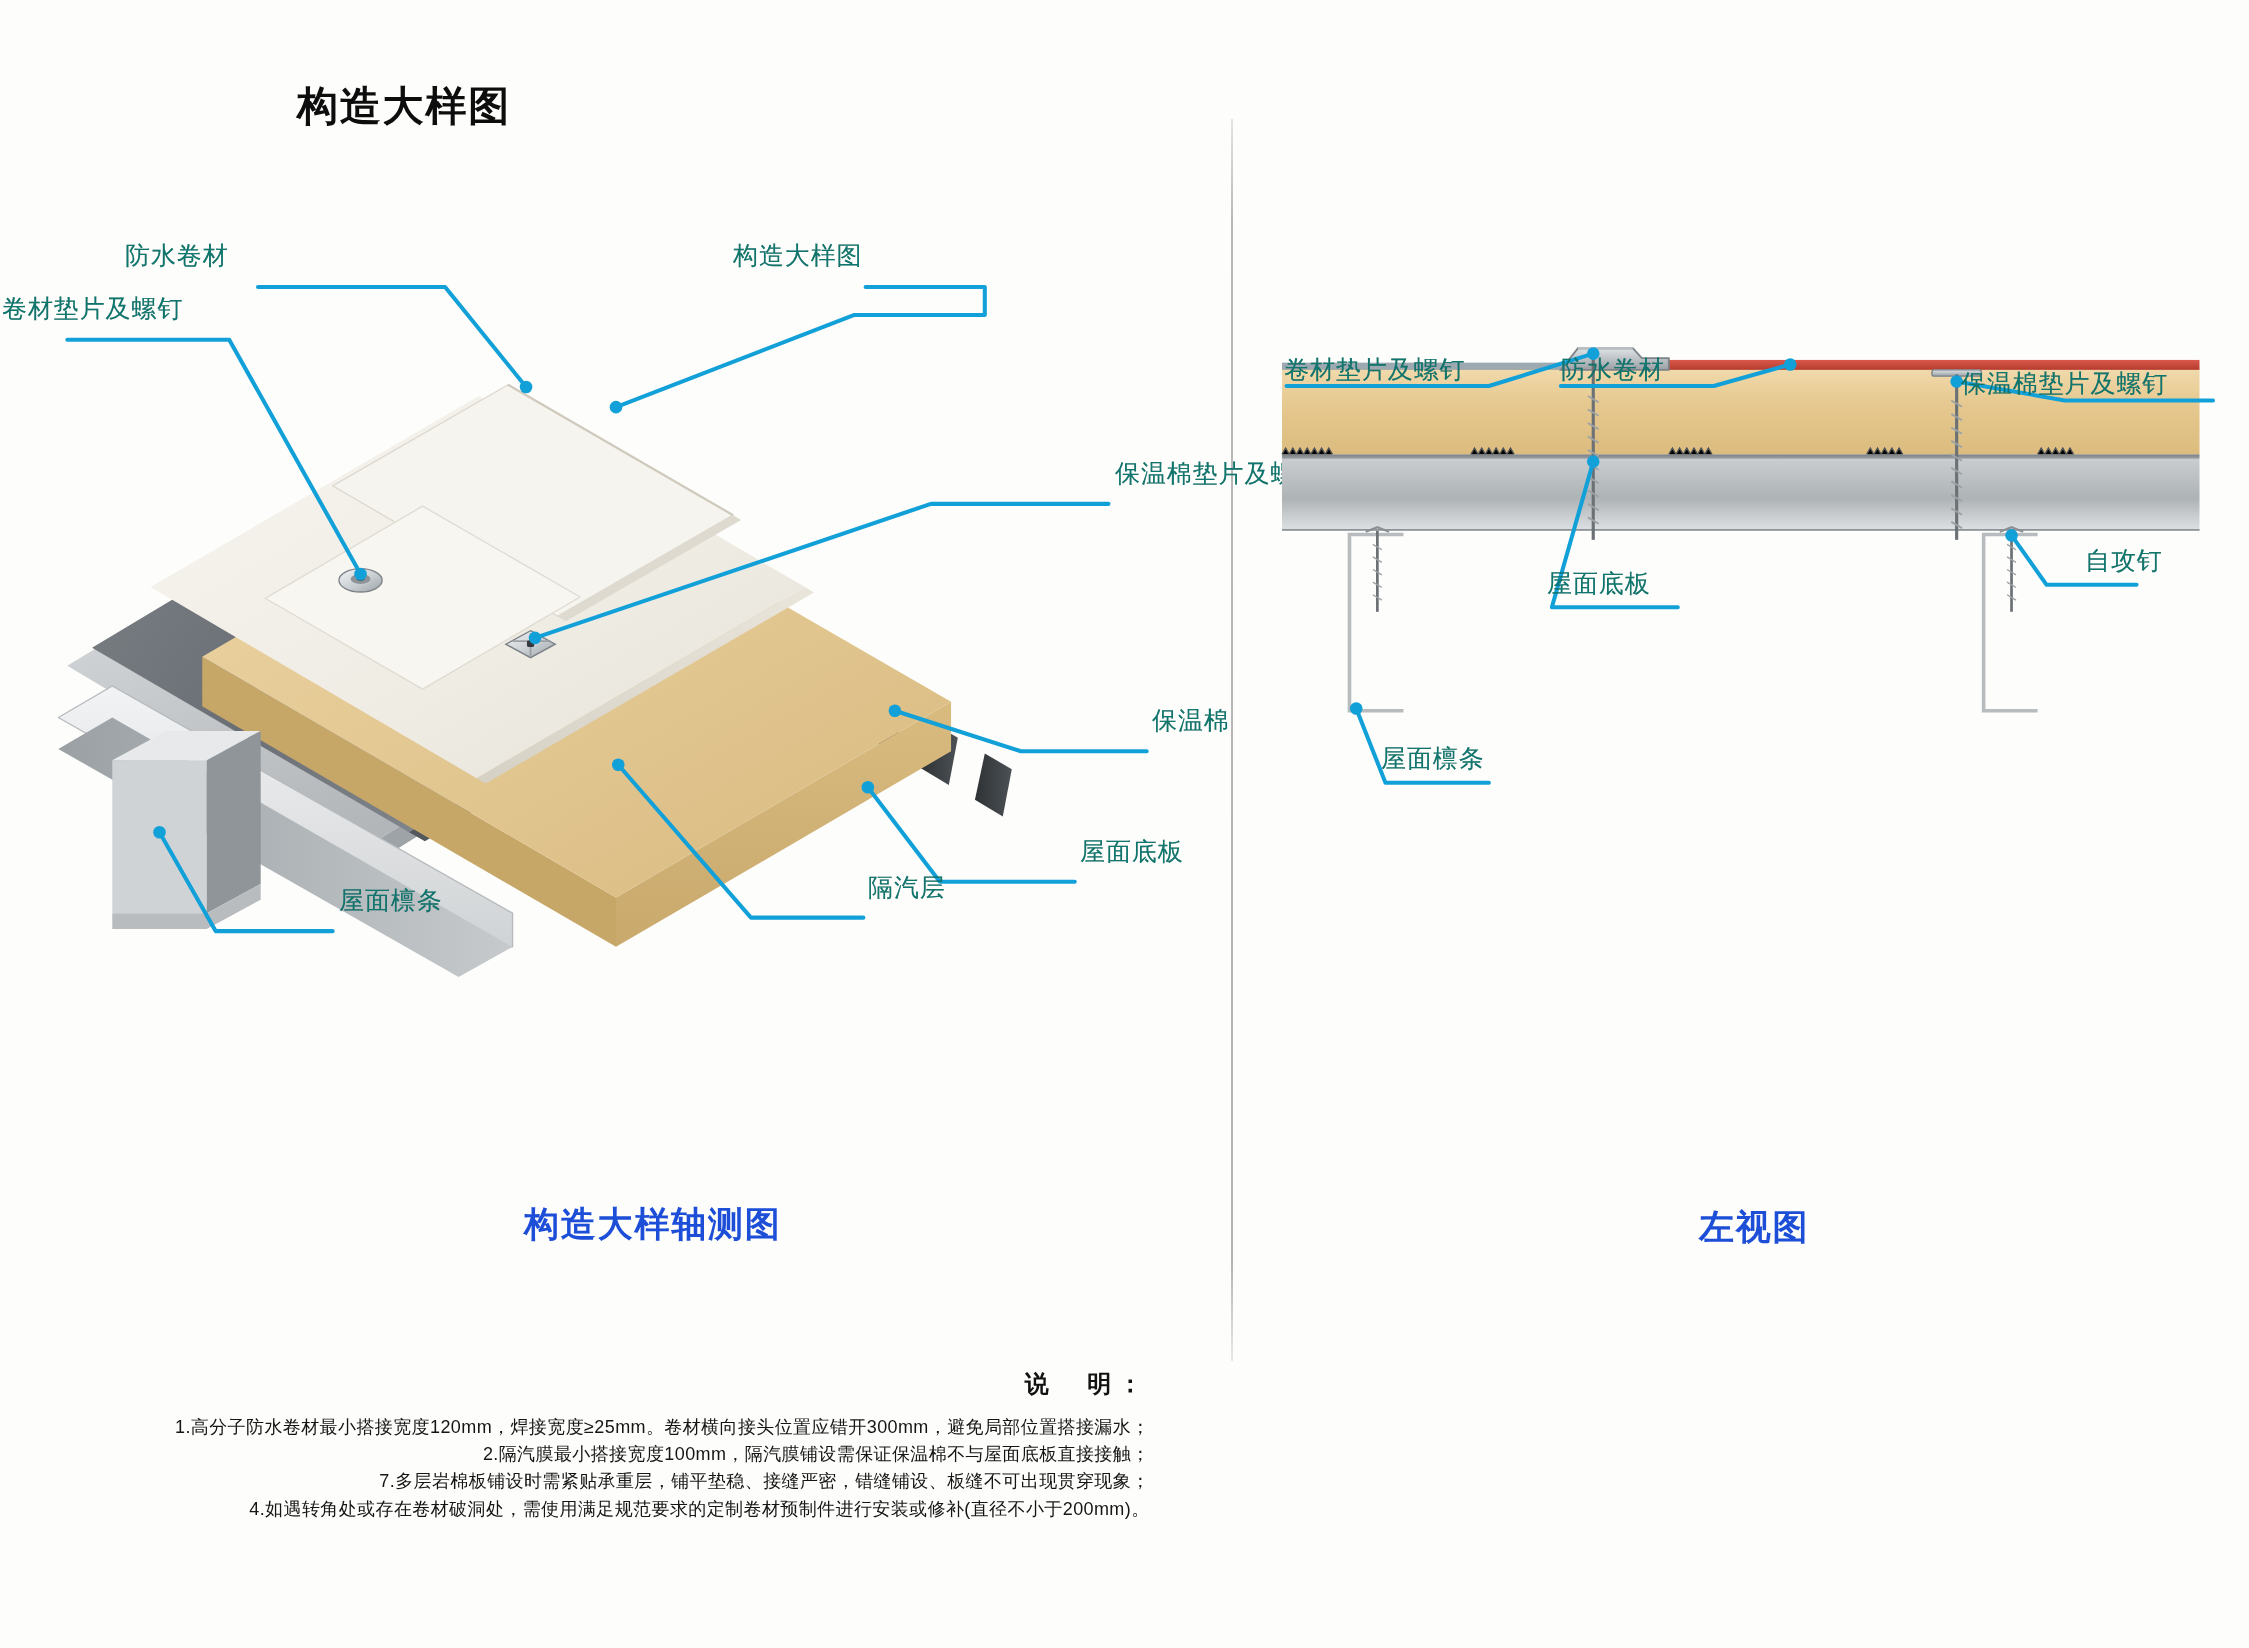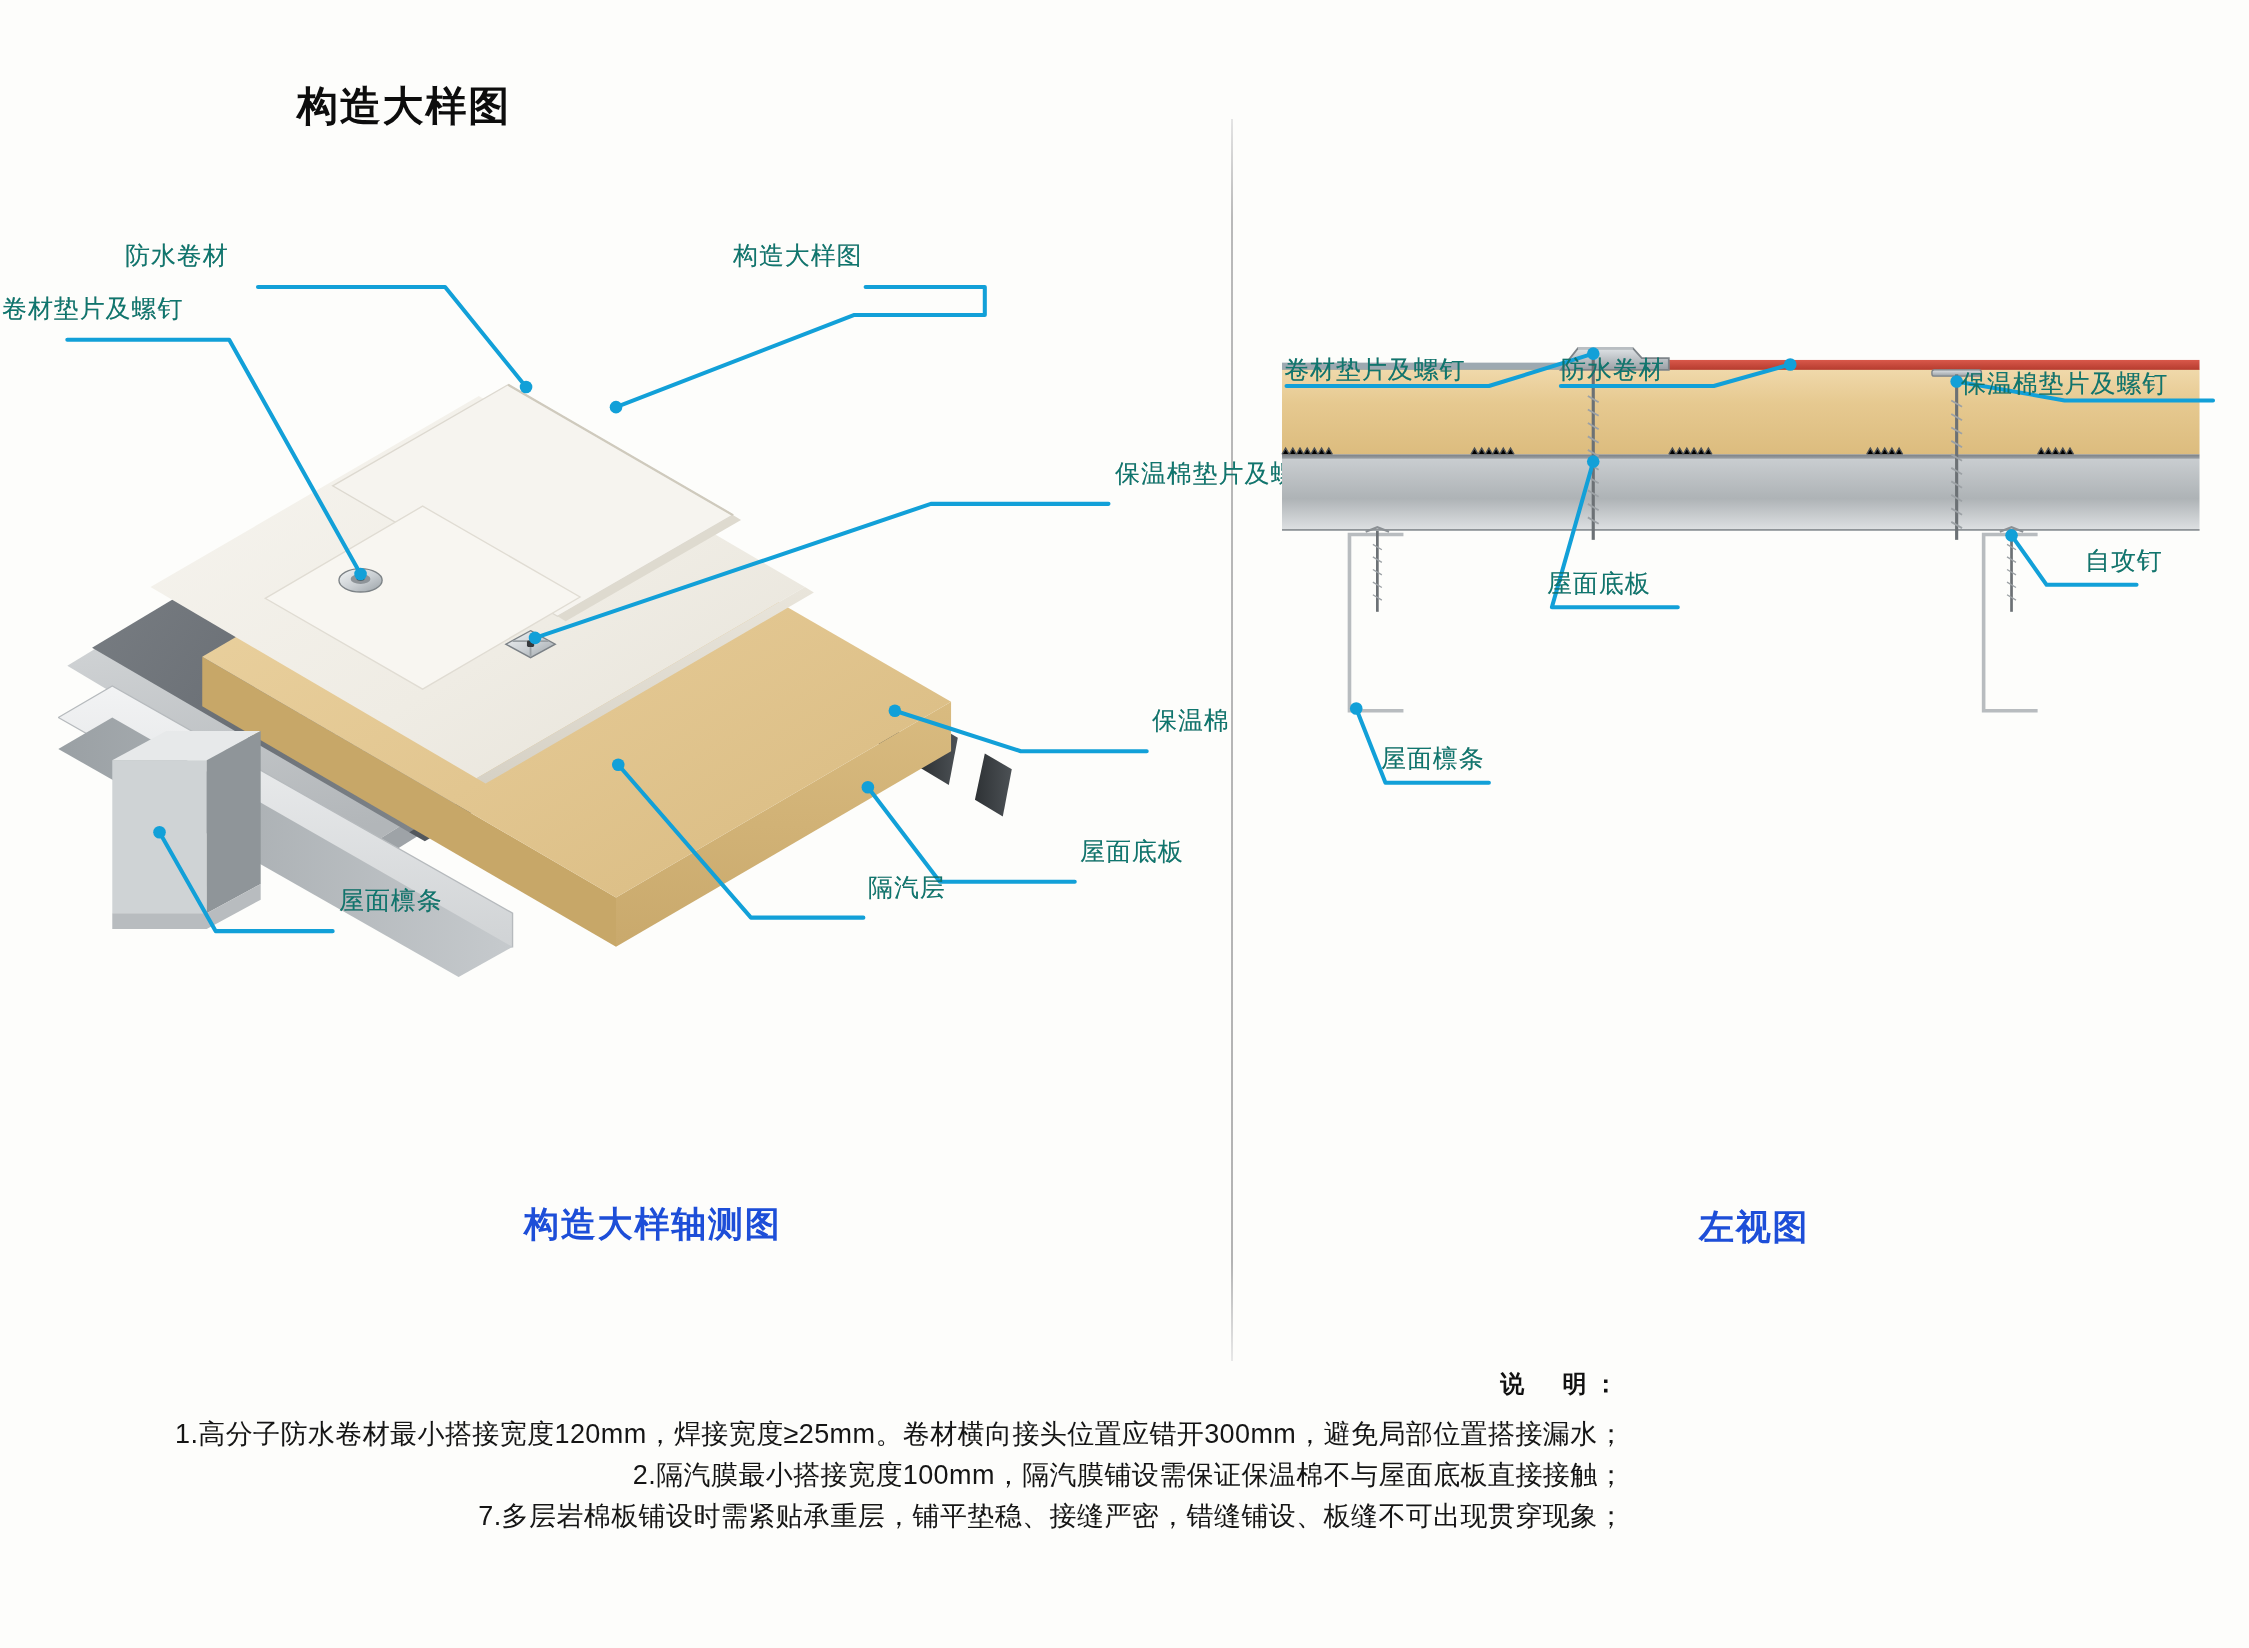--- a/index.html
+++ b/index.html
@@ -38,21 +38,21 @@
   }
 
   
   .leader{position:absolute;overflow:visible;pointer-events:none;}
   .leader path{fill:none;stroke:#12a0d8;stroke-width:9;stroke-linecap:round;stroke-linejoin:round;}
   .leader .dot{fill:#12a0d8;}
 
   
   .notes{left:108px;top:1368px;text-align:right;}
   .notes-head{font-size:24px;font-weight:700;letter-spacing:7.2px;}
-  .note-line{font-size:27px;line-height:1.52;letter-spacing:0.4px;color:#151515;white-space:nowrap;}
+  .note-line{font-size:18px;line-height:1.52;letter-spacing:0.4px;color:#151515;white-space:nowrap;}
   .notes-body{margin-left:67px;margin-top:13.5px;}
 
   
   #iso{left:58px;top:252px;width:1152px;height:922px;}
 
   
   #sec{left:1273px;top:252px;width:1003px;height:922px;}
 </style>
 </head>
 <body>
@@ -389,17 +389,18 @@
 
   <div class="abs view-caption cap-left">构造大样轴测图</div>
   <div class="abs view-caption cap-right">左视图</div>
 
   <div class="abs notes">
     <div class="notes-head">说　明：</div>
     <div class="notes-body">
       <div class="note-line">1.高分子防水卷材最小搭接宽度120mm，焊接宽度≥25mm。卷材横向接头位置应错开300mm，避免局部位置搭接漏水；</div>
       <div class="note-line">2.隔汽膜最小搭接宽度100mm，隔汽膜铺设需保证保温棉不与屋面底板直接接触；</div>
       <div class="note-line">7.多层岩棉板铺设时需紧贴承重层，铺平垫稳、接缝严密，错缝铺设、板缝不可出现贯穿现象；</div>
+      <div class="note-line">4.如遇转角处或存在卷材破洞处，需使用满足规范要求的定制卷材预制件进行安装或修补(直径不小于200mm)。</div>
     </div>
   </div>
 
 </div>
 
 
 </body></html>

